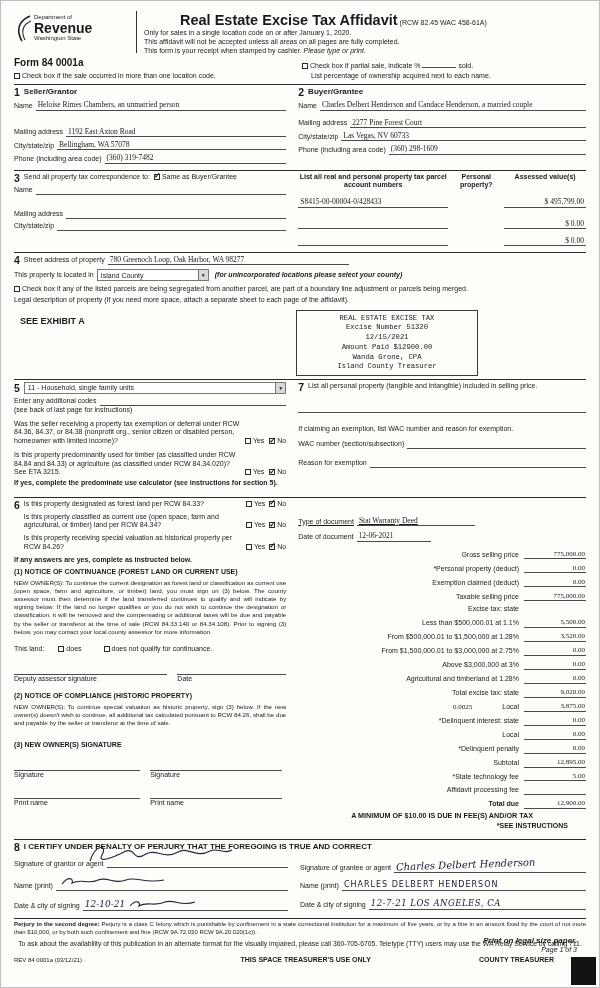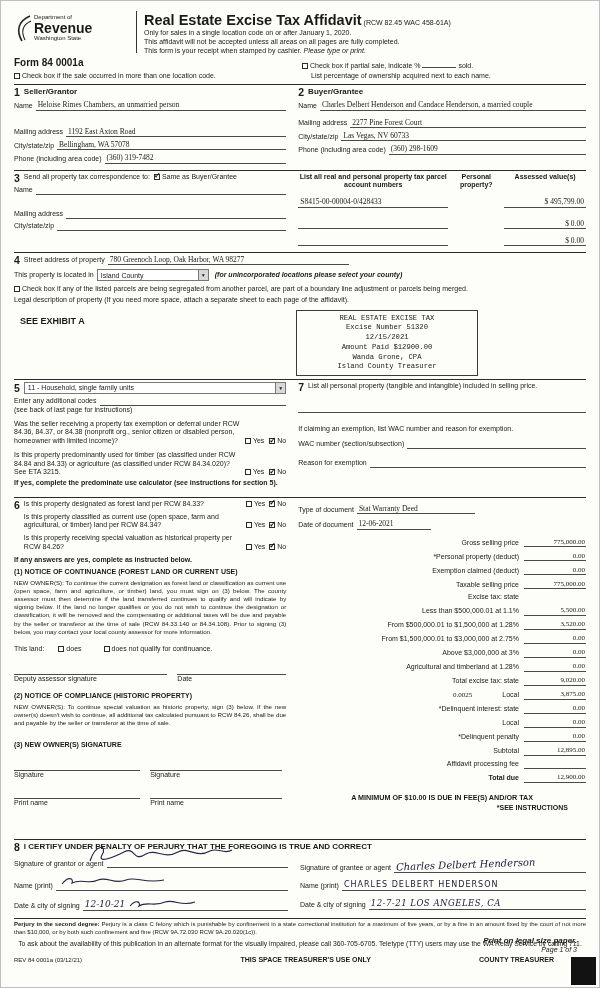--- a/index.html
+++ b/index.html
@@ -51,21 +51,21 @@
         </svg>
         <div>
           <div class="s6">Department of</div>
           <div class="b" style="font-size:14px;line-height:1;">Revenue</div>
           <div class="s6">Washington State</div>
         </div>
       </div>
     </div>
     <div style="width:1px;background:#333;height:42px;margin:0 7px 0 0;flex:none;"></div>
     <div class="grow">
-      <div><span class="b" style="font-size:14.5px;">Real Estate Excise Tax Affidavit</span>
+      <div><span class="b" style="font-size:14.5px;margin-left:36px;">Real Estate Excise Tax Affidavit</span>
            <span style="font-size:7px;">(RCW 82.45 WAC 458-61A)</span></div>
       <div>Only for sales in a single location code on or after January 1, 2020.</div>
       <div>This affidavit will not be accepted unless all areas on all pages are fully completed.</div>
       <div><span>This form is your receipt when stamped by cashier.</span>
            <span class="i">Please type or print.</span></div>
     </div>
   </div>
 
   <div class="row" style="margin-top:2px;align-items:flex-end;">
     <div style="width:288px;flex:none;">
@@ -339,21 +339,21 @@
           <div>Print name</div>
         </div>
         <div style="width:50%;padding-right:4px;">
           <div class="sigline"></div>
           <div>Print name</div>
         </div>
       </div>
     </div>
 
     <div class="colR">
-      <div class="fl" style="margin-top:4px;">
+      <div class="fl" style="margin-top:16px;text-decoration:underline;">
         <span class="lab">Type of document</span>
         <span class="fill" style="flex:none;width:118px;">Stat Warranty Deed</span>
       </div>
       <div class="fl" style="margin-top:5px;">
         <span class="lab">Date of document</span>
         <span class="fill" style="flex:none;width:74px;">12-06-2021</span>
       </div>
 
       <div class="taxrow" style="margin-top:8px;">
           <span class="tl">Gross selling price</span>
@@ -417,29 +417,33 @@
         </div>
       <div class="taxrow">
           <span class="tl">*Delinquent penalty</span>
           <span class="tv">0.00</span>
         </div>
       <div class="taxrow">
           <span class="tl">Subtotal</span>
           <span class="tv">12,895.00</span>
         </div>
       <div class="taxrow">
+          <span class="tl">*State technology fee</span>
+          <span class="tv">5.00</span>
+        </div>
+      <div class="taxrow">
           <span class="tl">Affidavit processing fee</span>
           <span class="tv"></span>
         </div>
       <div class="taxrow">
           <span class="tl b">Total due</span>
           <span class="tv">12,900.00</span>
         </div>
 
-      <div class="b" style="text-align:center;margin-top:10px;font-size:7.2px;">A MINIMUM OF $10.00 IS DUE IN FEE(S) AND/OR TAX</div>
+      <div class="b" style="text-align:center;margin-top:2px;font-size:7.2px;">A MINIMUM OF $10.00 IS DUE IN FEE(S) AND/OR TAX</div>
       <div class="b" style="text-align:right;margin-top:2px;padding-right:18px;">*SEE INSTRUCTIONS</div>
     </div>
   </div>
 
   <div class="sec" style="border-top-width:1.5px;min-height:62px;">
     <div class="row" style="align-items:center;">
       <span class="secnum">8</span>
       <span class="b" style="font-size:8px;">I CERTIFY UNDER PENALTY OF PERJURY THAT THE FOREGOING IS TRUE AND CORRECT</span>
     </div>
     <div class="row" style="margin-top:5px;">

